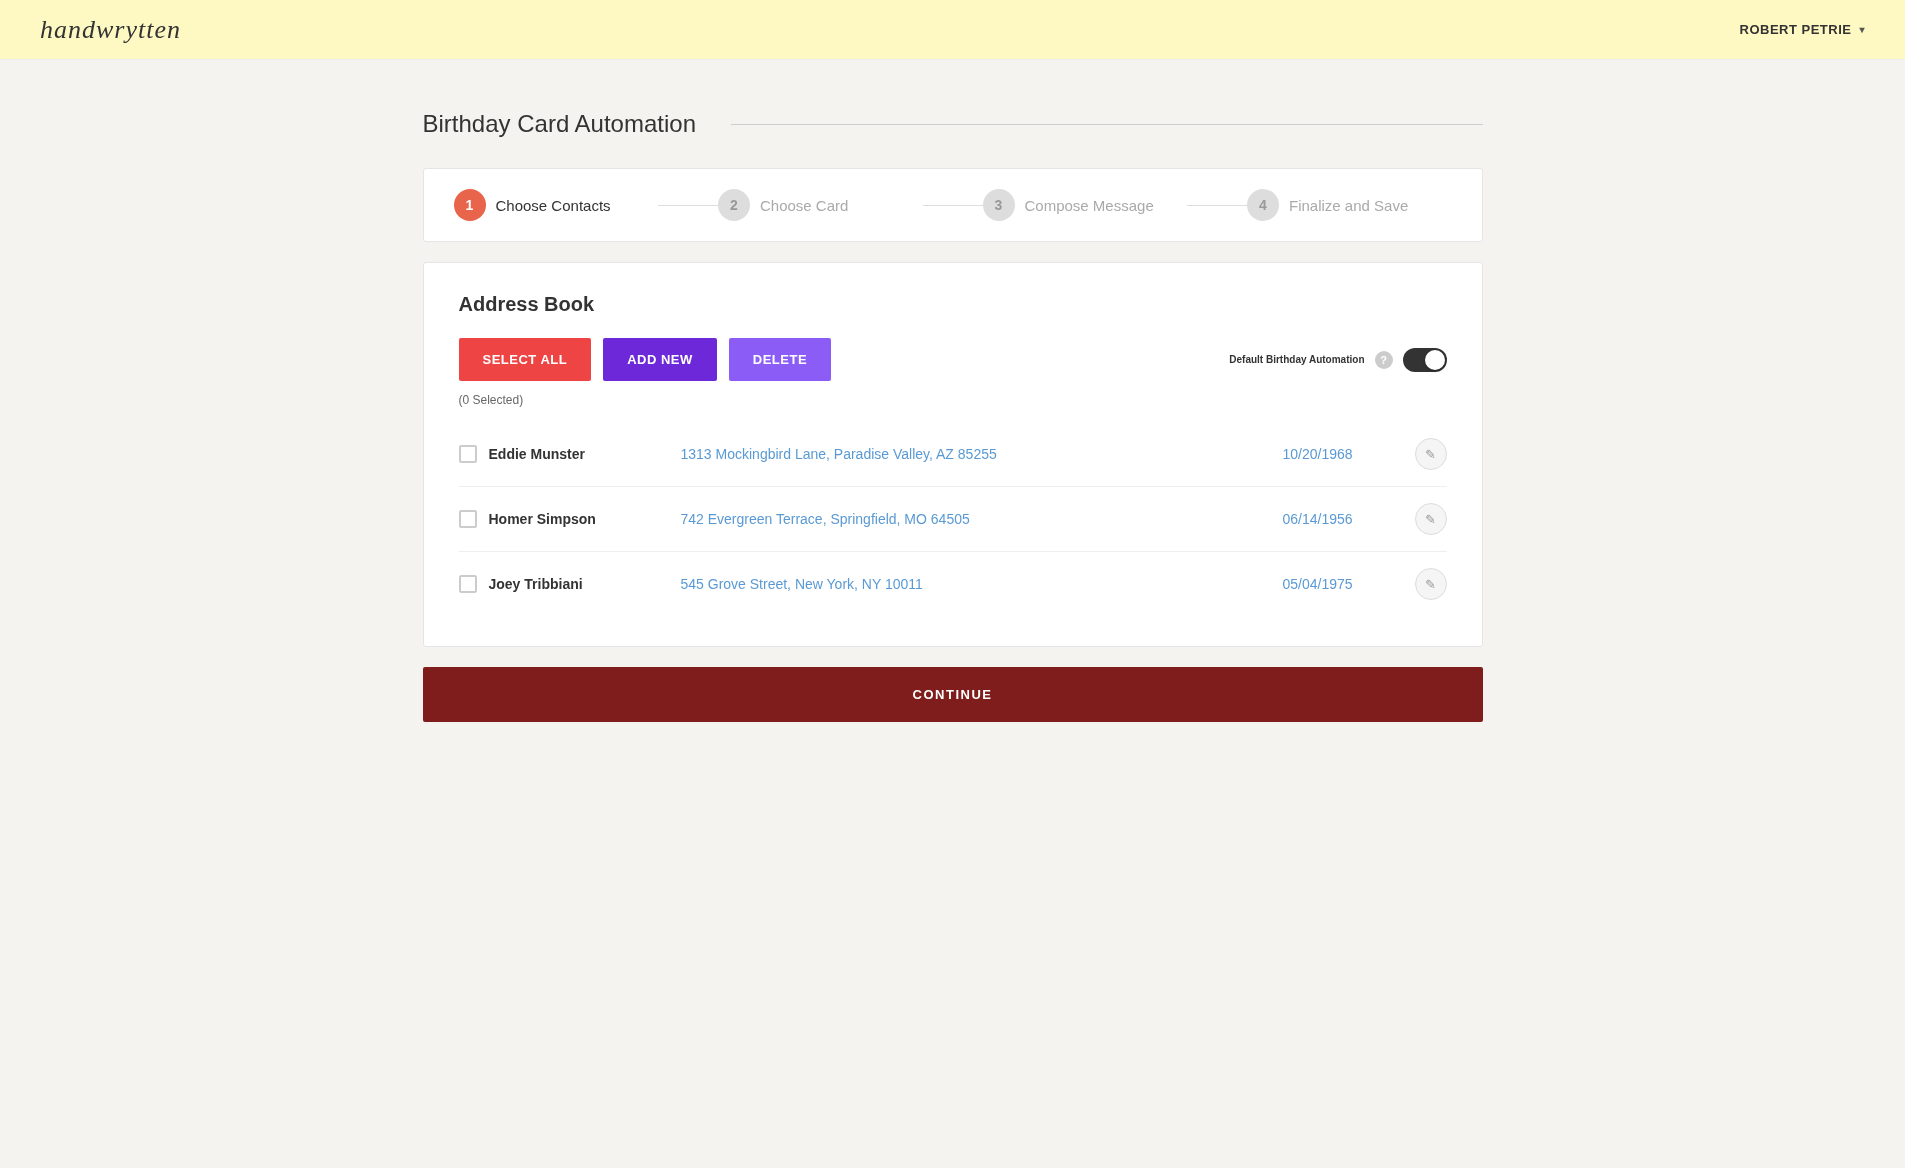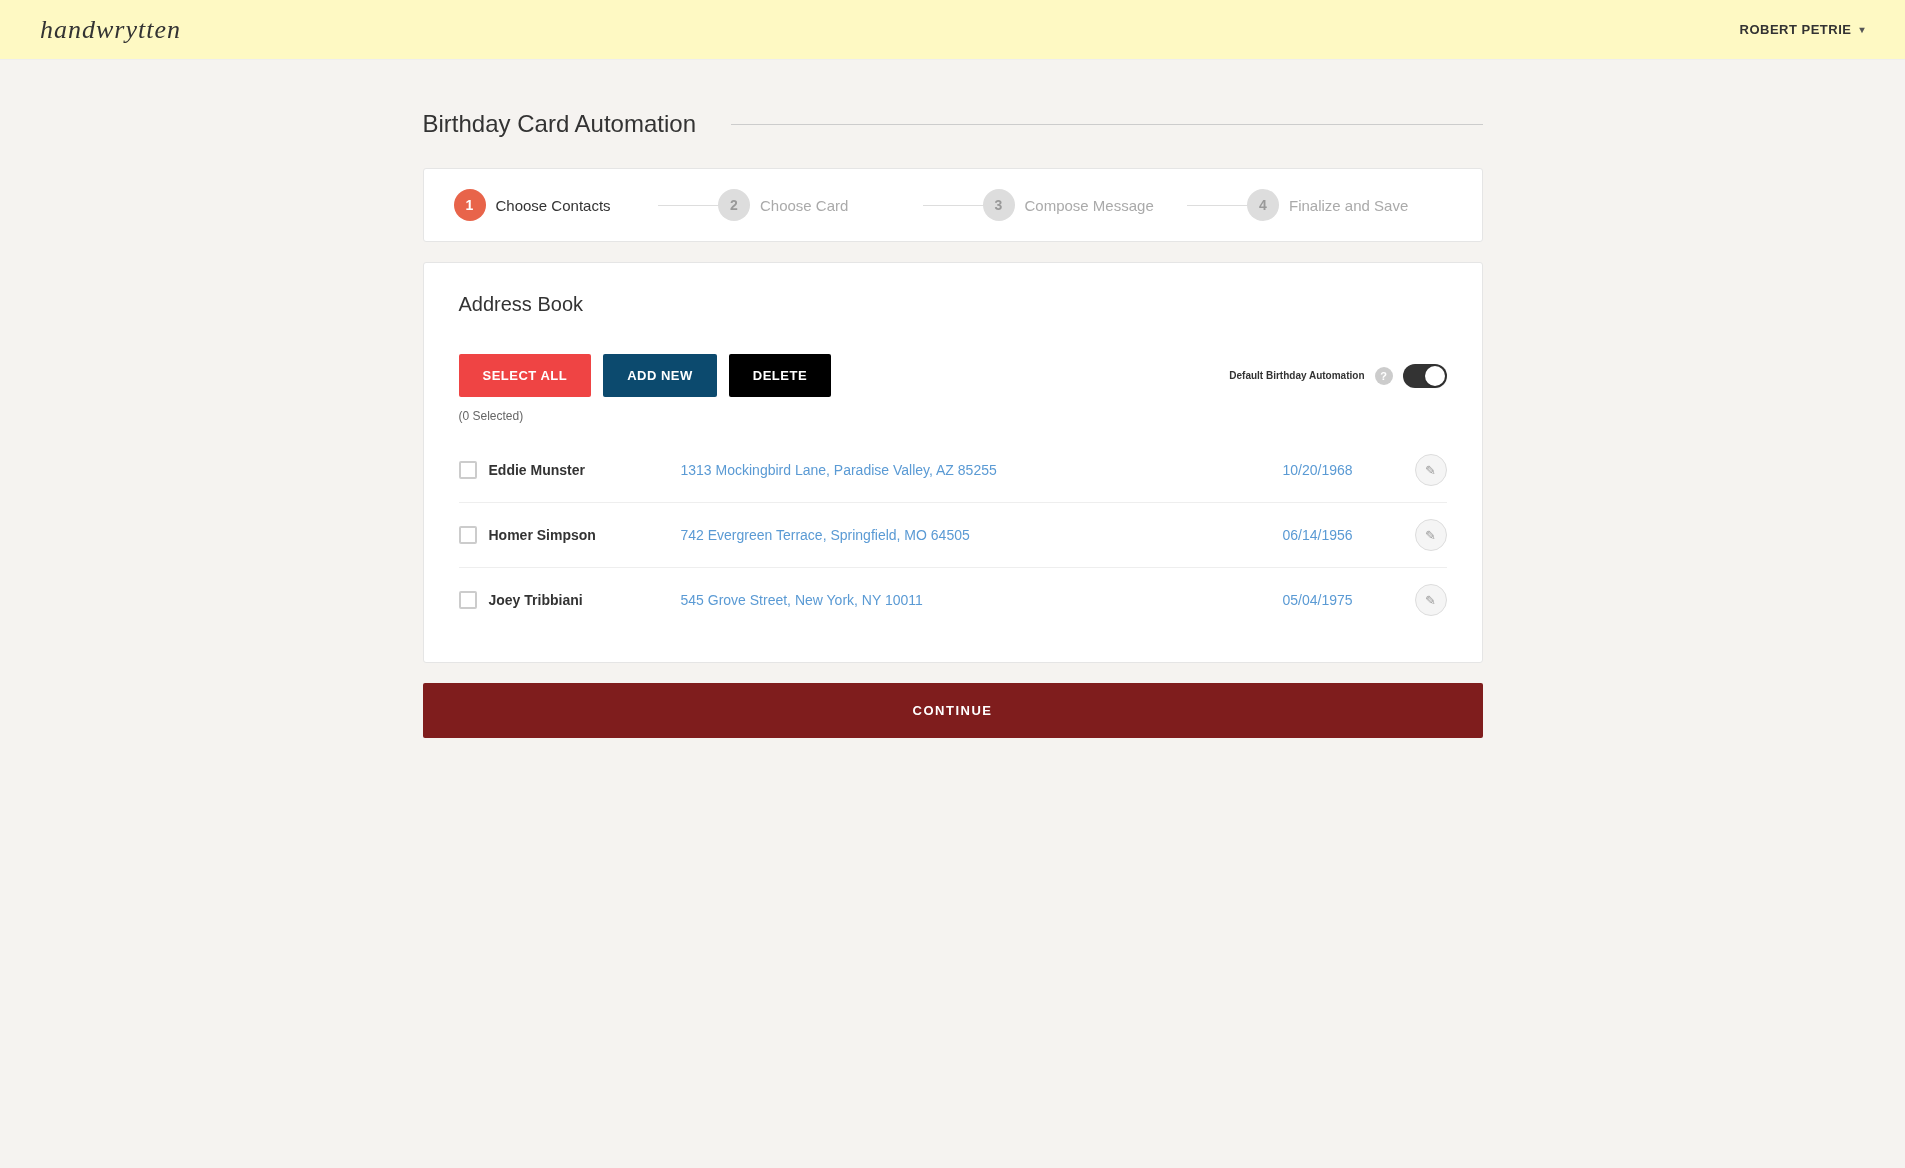--- a/index.html
+++ b/index.html
@@ -127,23 +127,23 @@
     
     .content-card {
       background: #fff;
       border: 1px solid #e5e5e5;
       border-radius: 3px;
       padding: 30px 35px;
       margin-bottom: 20px;
     }
     .address-book-title {
       font-size: 20px;
-      font-weight: 400;
-      color: #333;
-      margin-bottom: 38px;
+      font-weight: 700;
+      color: #333;
+      margin-bottom: 22px;
     }
 
     
     .toolbar {
       display: flex;
       align-items: center;
       gap: 12px;
       margin-bottom: 12px;
     }
     .btn-select-all {
@@ -152,33 +152,33 @@
       border: none;
       padding: 14px 24px;
       font-size: 13px;
       font-weight: 700;
       letter-spacing: 0.5px;
       cursor: pointer;
       border-radius: 2px;
       text-transform: uppercase;
     }
     .btn-add-new {
-      background: #0c4a6e;
+      background: #6d28d9;
       color: #fff;
       border: none;
       padding: 14px 24px;
       font-size: 13px;
       font-weight: 700;
       letter-spacing: 0.5px;
       cursor: pointer;
       border-radius: 2px;
       text-transform: uppercase;
     }
     .btn-delete {
-      background: #000000;
+      background: #8b5cf6;
       color: #fff;
       border: none;
       padding: 14px 24px;
       font-size: 13px;
       font-weight: 600;
       letter-spacing: 0.5px;
       cursor: pointer;
       border-radius: 2px;
       text-transform: uppercase;
     }

